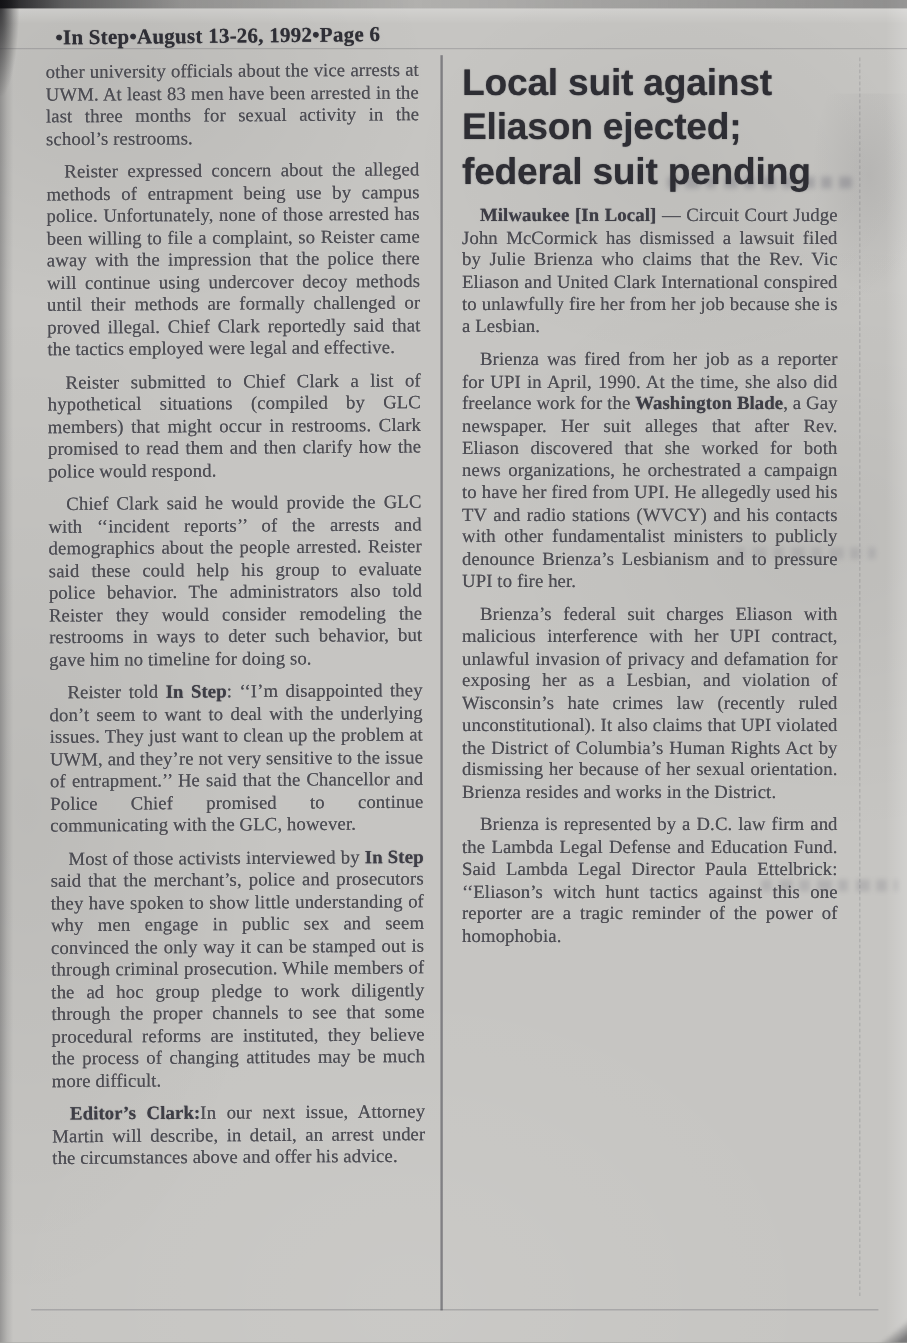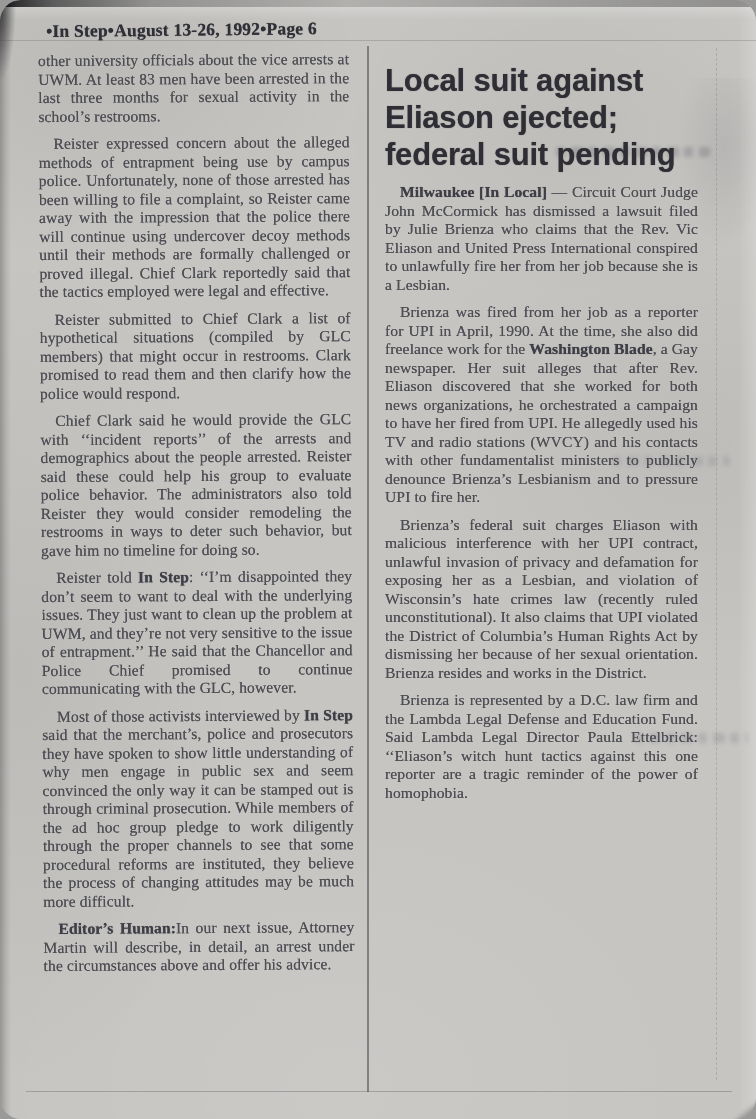--- a/index.html
+++ b/index.html
@@ -9,21 +9,20 @@
     height: 1119px;
     overflow: hidden;
     background-color: #c6c5c2;
     background-image:
       radial-gradient(ellipse 420px 300px at 12% 6%, rgba(0,0,0,0.055), transparent 65%),
       radial-gradient(ellipse 520px 420px at 92% 40%, rgba(0,0,0,0.045), transparent 60%),
       radial-gradient(ellipse 380px 280px at 75% 12%, rgba(0,0,0,0.04), transparent 60%),
       radial-gradient(ellipse 600px 460px at 45% 97%, rgba(255,255,255,0.07), transparent 60%),
       radial-gradient(ellipse 300px 600px at 3% 60%, rgba(0,0,0,0.05), transparent 70%);
     font-family: "Liberation Serif", serif;
-    border-radius: 21px;
   }
   
   .scan-edge-top {
     position: absolute; top: 0; left: 0; right: 0; height: 7px;
     background: linear-gradient(90deg, #1c1c1f 0%, rgba(28,28,31,0.6) 7%,
       rgba(28,28,31,0.28) 20%, rgba(28,28,31,0.12) 46%,
       rgba(28,28,31,0.22) 72%, rgba(28,28,31,0.32) 100%);
     filter: blur(0.6px);
   }
   .scan-band-light {
@@ -95,21 +94,21 @@
   }
   .col-right { left: 385px; top: 46px; width: 313px; }
   .para { margin: 0 0 9px 0; text-align: justify; }
   .para.indent { text-indent: 15px; }
   .para strong { color: #3e3e46; text-shadow: 0 0 0.7px rgba(62,62,70,0.9); }
   .divider {
     position: absolute; left: 367px; top: 46px; width: 2px; height: 1046px;
     background: rgba(70,70,78,0.55);
   }
   .headline {
-    margin: 16px 0 10px 0;
+    margin: 4px 0 10px 0;
     font-family: "Liberation Sans", sans-serif;
     font-weight: bold; font-size: 31px; line-height: 37px;
     letter-spacing: -0.2px;
     color: #2e2e34; text-shadow: 0 0 1px rgba(46,46,52,0.65);
     white-space: pre-line;
   }
 </style>
 </head>
 <body>
 
@@ -130,29 +129,29 @@
 
   <div class="masthead">•In Step•August 13-26, 1992•Page 6</div>
 
   <div class="col col-left">
       <p class="para"><span>other university officials about the vice arrests at UWM. At least 83 men have been arrested in the last three months for sexual activity in the school’s restrooms.</span></p>
       <p class="para indent"><span>Reister expressed concern about the alleged methods of entrapment being use by campus police. Unfortunately, none of those arrested has been willing to file a complaint, so Reister came away with the impression that the police there will continue using undercover decoy methods until their methods are formally challenged or proved illegal. Chief Clark reportedly said that the tactics employed were legal and effective.</span></p>
       <p class="para indent"><span>Reister submitted to Chief Clark a list of hypothetical situations (compiled by GLC members) that might occur in restrooms. Clark promised to read them and then clarify how the police would respond.</span></p>
       <p class="para indent"><span>Chief Clark said he would provide the GLC with ‘‘incident reports’’ of the arrests and demographics about the people arrested. Reister said these could help his group to evaluate police behavior. The administrators also told Reister they would consider remodeling the restrooms in ways to deter such behavior, but gave him no timeline for doing so.</span></p>
       <p class="para indent"><span>Reister told </span><strong>In Step</strong><span>: ‘‘I’m disappointed they don’t seem to want to deal with the underlying issues. They just want to clean up the problem at UWM, and they’re not very sensitive to the issue of entrapment.’’ He said that the Chancellor and Police Chief promised to continue communicating with the GLC, however.</span></p>
       <p class="para indent"><span>Most of those activists interviewed by </span><strong>In Step</strong><span> said that the merchant’s, police and prosecutors they have spoken to show little understanding of why men engage in public sex and seem convinced the only way it can be stamped out is through criminal prosecution. While members of the ad hoc group pledge to work diligently through the proper channels to see that some procedural reforms are instituted, they believe the process of changing attitudes may be much more difficult.</span></p>
-      <p class="para indent"><strong>Editor’s Human:</strong><span>In our next issue, Attorney Martin will describe, in detail, an arrest under the circumstances above and offer his advice.</span></p>
+      <p class="para indent"><strong>Editor’s Clark:</strong><span>In our next issue, Attorney Martin will describe, in detail, an arrest under the circumstances above and offer his advice.</span></p>
     </div>
 
   <div class="divider"></div>
 
   <div class="col col-right">
     <h1 class="headline">Local suit against
 Eliason ejected;
 federal suit pending</h1>
     <div>
-        <p class="para indent"><strong>Milwaukee [In Local]</strong><span> — Circuit Court Judge John McCormick has dismissed a lawsuit filed by Julie Brienza who claims that the Rev. Vic Eliason and United Press International conspired to unlawfully fire her from her job because she is a Lesbian.</span></p>
+        <p class="para indent"><strong>Milwaukee [In Local]</strong><span> — Circuit Court Judge John McCormick has dismissed a lawsuit filed by Julie Brienza who claims that the Rev. Vic Eliason and United Clark International conspired to unlawfully fire her from her job because she is a Lesbian.</span></p>
         <p class="para indent"><span>Brienza was fired from her job as a reporter for UPI in April, 1990. At the time, she also did freelance work for the </span><strong>Washington Blade</strong><span>, a Gay newspaper. Her suit alleges that after Rev. Eliason discovered that she worked for both news organizations, he orchestrated a campaign to have her fired from UPI. He allegedly used his TV and radio stations (WVCY) and his contacts with other fundamentalist ministers to publicly denounce Brienza’s Lesbianism and to pressure UPI to fire her.</span></p>
         <p class="para indent"><span>Brienza’s federal suit charges Eliason with malicious interference with her UPI contract, unlawful invasion of privacy and defamation for exposing her as a Lesbian, and violation of Wisconsin’s hate crimes law (recently ruled unconstitutional). It also claims that UPI violated the District of Columbia’s Human Rights Act by dismissing her because of her sexual orientation. Brienza resides and works in the District.</span></p>
         <p class="para indent"><span>Brienza is represented by a D.C. law firm and the Lambda Legal Defense and Education Fund. Said Lambda Legal Director Paula Ettelbrick: ‘‘Eliason’s witch hunt tactics against this one reporter are a tragic reminder of the power of homophobia.</span></p>
       </div>
   </div>
 </div>
 
 </body></html>

